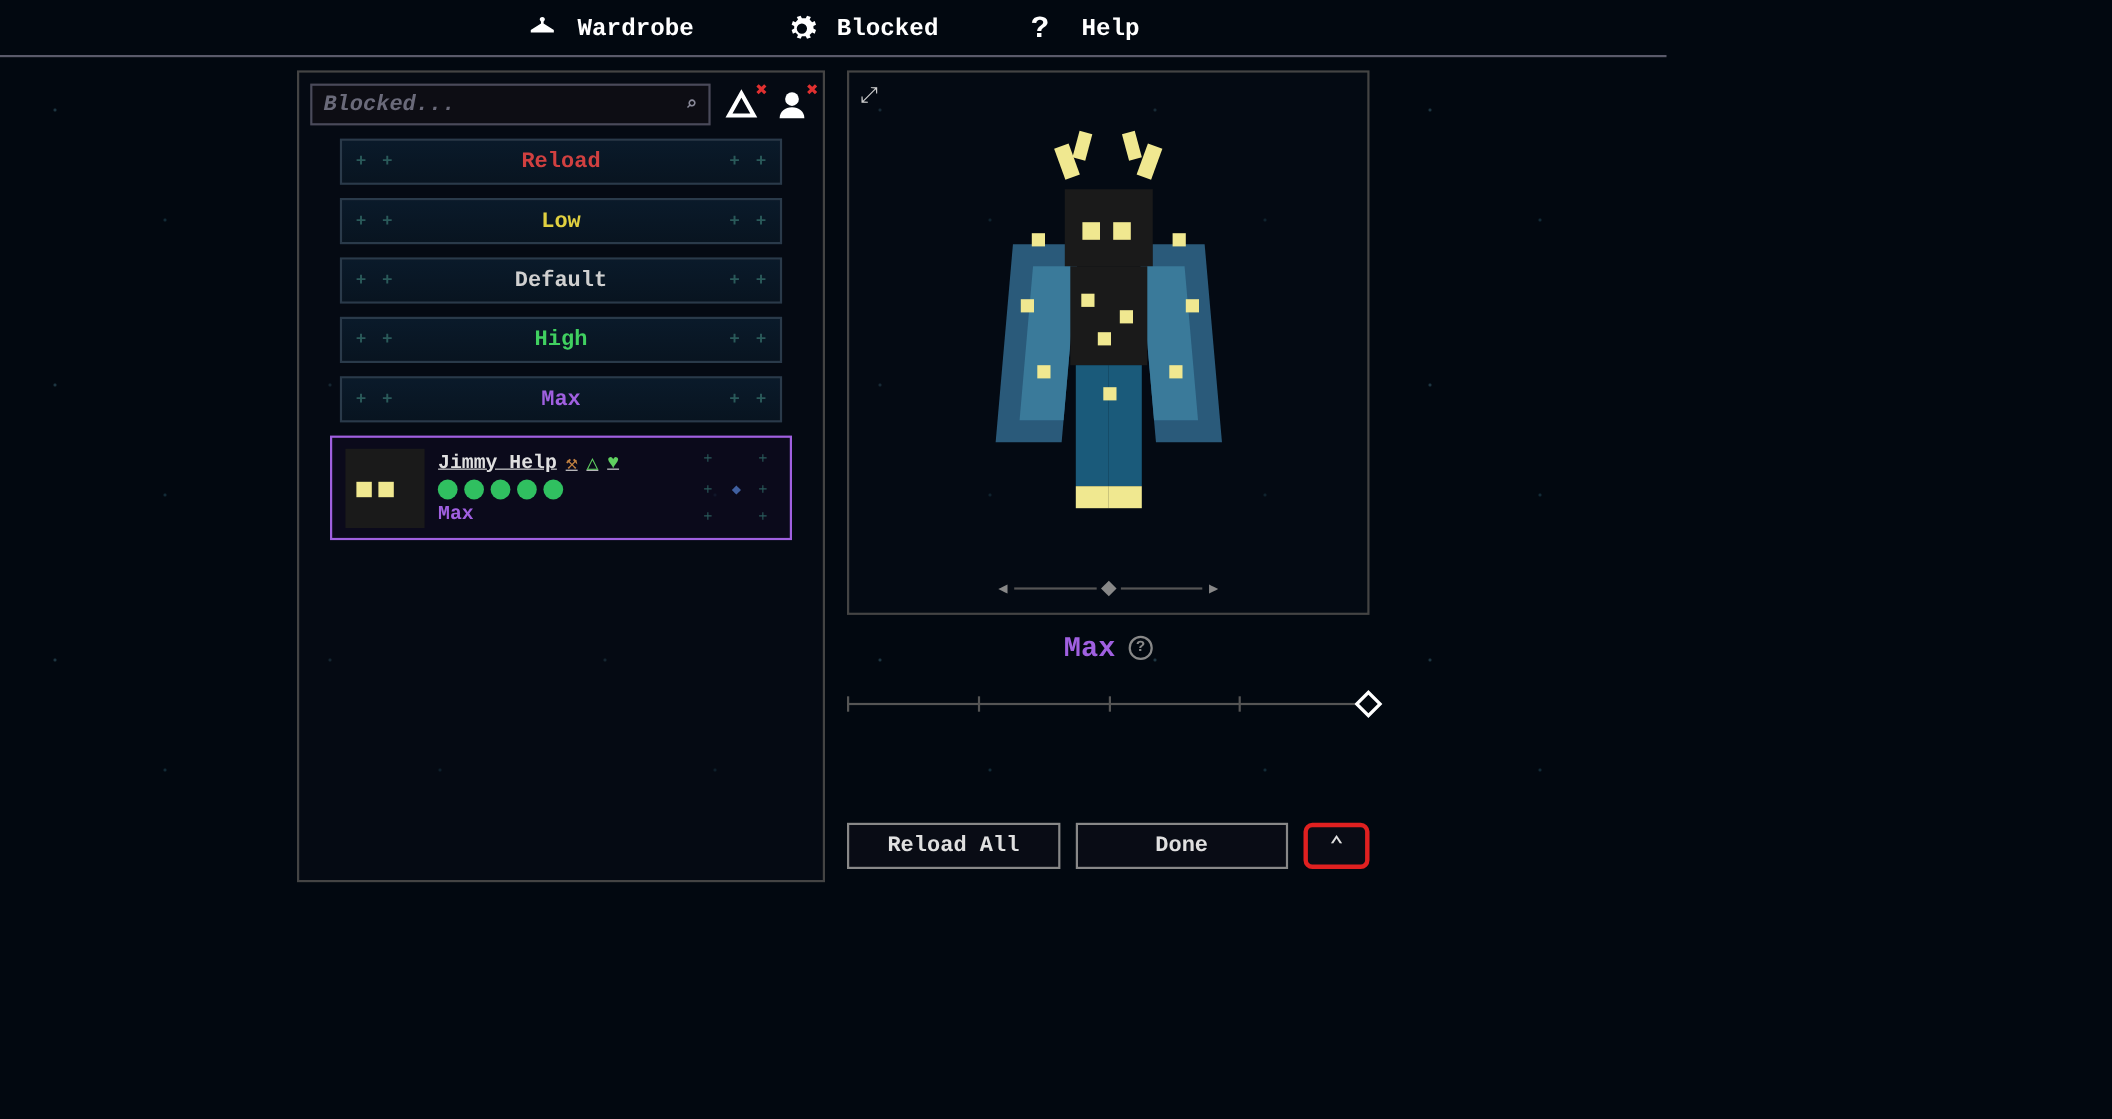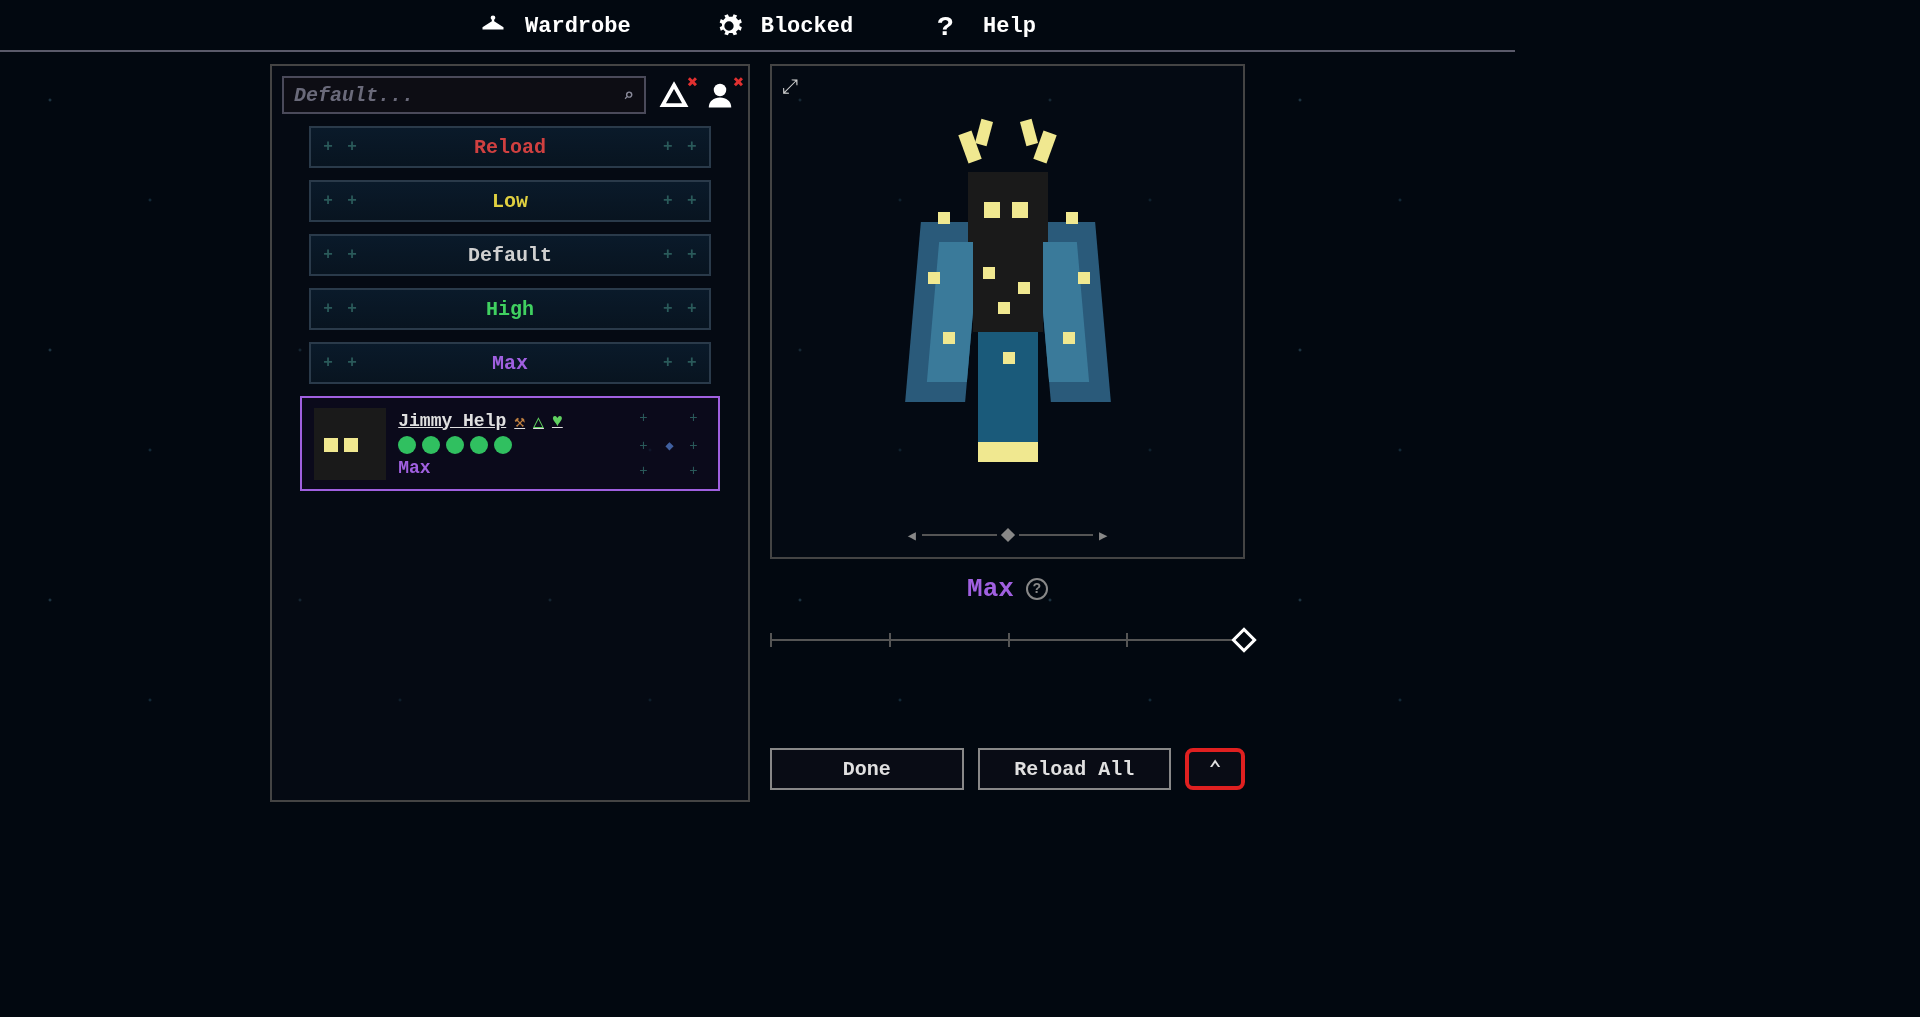--- a/index.html
+++ b/index.html
@@ -276,21 +276,21 @@
     <span class="tab-icon" style="font-size:28px;color:#fff;font-weight:bold;">?</span>
     <span>Help</span>
   </div>
 </div>
 
 <div class="main">
 
   <div class="left-panel">
     <div class="search-row">
       <div class="search-box">
-        <span>Default...</span>
+        <span>Blocked...</span>
         <span class="mag">⌕</span>
       </div>
       <div class="icon-btn">
         <svg viewBox="0 0 24 24" width="30" height="30">
             <path fill="none" stroke="#fff" stroke-width="3" d="M12 4l9 16H3z"></path>
           </svg>
         <span class="red-x">✖</span>
       </div>
       <div class="icon-btn">
         <svg viewBox="0 0 24 24" width="30" height="30">
@@ -425,23 +425,23 @@
       <div class="tick" style="left:0%"></div>
       <div class="tick" style="left:25%"></div>
       <div class="tick" style="left:50%"></div>
       <div class="tick" style="left:75%"></div>
       <div class="tick" style="left:100%"></div>
       <div class="handle"></div>
     </div>
 
     <div class="bottom-row">
       <div class="btn">
+        <span>Reload All</span>
+      </div>
+      <div class="btn">
         <span>Done</span>
-      </div>
-      <div class="btn">
-        <span>Reload All</span>
       </div>
       <div class="btn small highlight">
         <span style="font-size:22px;">⌃</span>
       </div>
     </div>
   </div>
 </div>
 
 </body></html>

